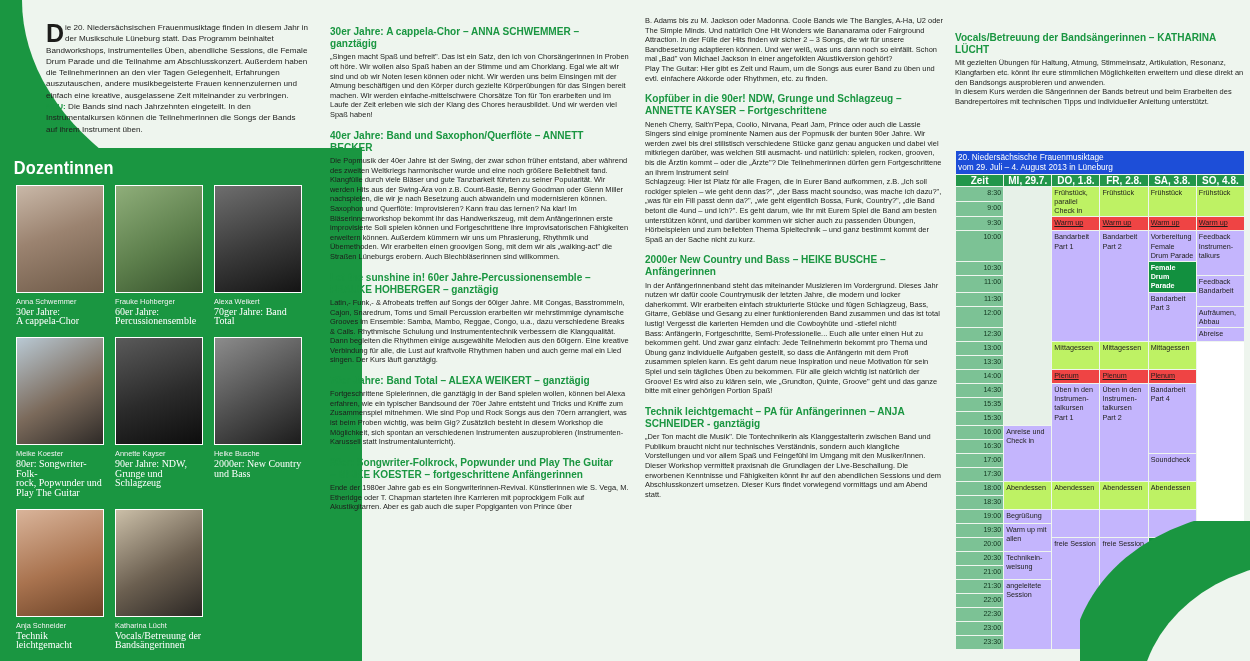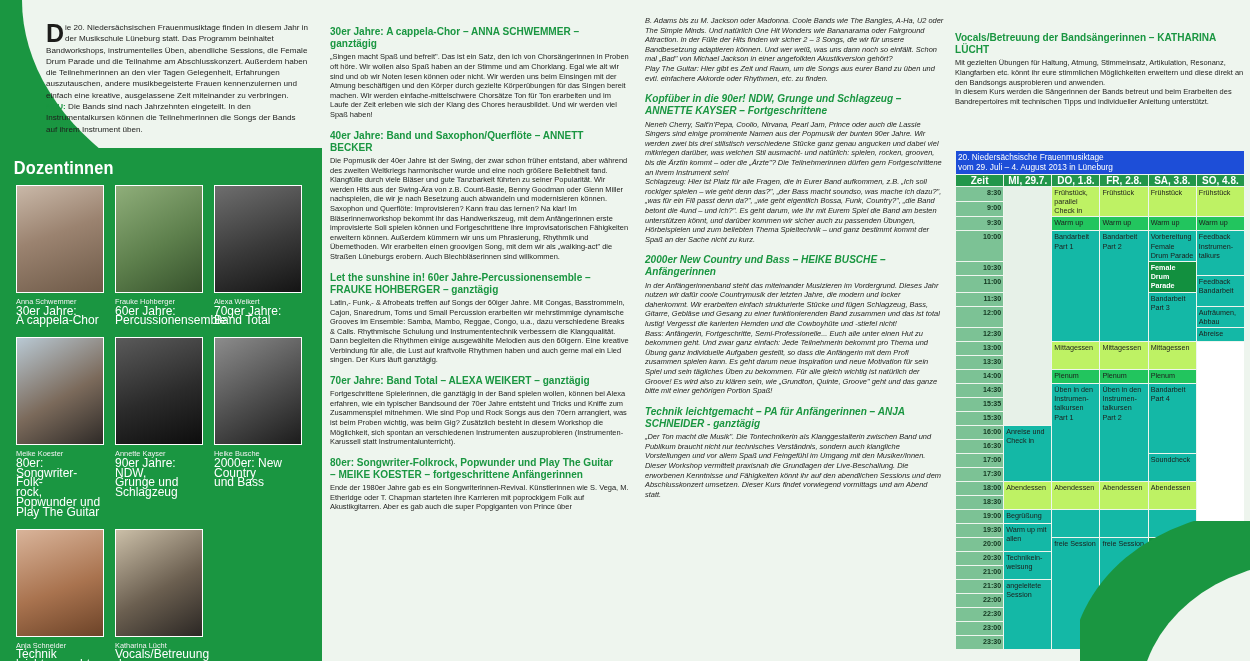--- a/index.html
+++ b/index.html
@@ -34,57 +34,57 @@
   .corner-br::after{
     content:""; position:absolute; right:-60px; bottom:-40px;
     width:170px; height:140px; background:#eef5ee;
     border-radius:100% 0 0 0;
   }
 
   
   .col { position:absolute; top:0; height:661px; }
   #col1 { left:0;    width:322px; }
   #col2 { left:330px; width:305px; }
-  #col3 { left:645px; width:305px;font-style:italic; }
+  #col3 { left:645px; width:305px; }
   #col4 { left:955px; width:295px; }
 
   
   .intro {
     position:absolute; left:46px; top:22px; width:262px;
     font-size:8.1px; line-height:11.3px; color:#1d1d1b;
   }
   .intro .dropcap {
     float:left; font-size:25px; line-height:21px; font-weight:bold;
     color:#1d1d1b; padding-right:1px; margin-top:1px;
   }
   .intro .neu { color:#1a9641; font-weight:bold; }
 
   
   .doz-panel {
-    position:absolute; left:0; top:148px; width:322px; height:513px;
+    position:absolute; left:0; top:148px; width:362px; height:513px;
     background:#1a9641;
   }
   .doz-title {
     color:#fff; font-size:19px; font-weight:bold; letter-spacing:.2px;
     padding:9px 0 6px 16px; font-stretch:condensed;
     transform:scaleX(.86); transform-origin:left center;
   }
   .doz-grid {
     display:grid; grid-template-columns:repeat(3, 88px);
     column-gap:11px; row-gap:6px;
     padding:0 0 0 16px;
     gap:11px;
   }
   .doz-card { width:88px; }
   .photo {
     width:88px; height:108px; border:1.4px solid #fff;
     background-size:cover; background-position:center top;
   }
   .doz-name { color:#f2f2f2; font-size:7.4px; margin-top:4px; line-height:9.6px; }
-  .doz-role { color:#ffffff; font-size:12px; line-height:9.8px; }
+  .doz-role { color:#ffffff; font-size:10px; line-height:9.8px;font-family:Liberation Serif, serif; }
 
   
   .article { font-size:7.45px; line-height:9.6px; color:#1d1d1b; text-align:left; }
   .article p { margin:0 0 0 0; }
   h2.head {
     color:#1a9641; font-size:10.6px; line-height:12.2px; font-weight:bold;
     margin:9px 0 3px 0; transform:scaleX(.95); transform-origin:left center;
   }
   .block { margin-bottom:5px; }
   .table-wrap { position:absolute; left:0; top:150px; width:290px; }
@@ -96,28 +96,28 @@
   table.sched td, table.sched th { padding:1px 2px; vertical-align:top; }
   .tbl-title {
     background:#1d4ed8; color:#fff; font-weight:normal; text-align:left;
     font-size:8.3px; line-height:10.4px; padding:4px 5px;
   }
   .colhead {
     background:#22964a; color:#fff; font-weight:bold; font-size:10px;
     line-height:9px; padding:2px 3px;
   }
   td.time {
-    background:#7cc295; text-align:right; font-weight:bold;
+    background:#7cc295; text-align:right; font-weight:normal;
     font-size:7.1px; color:#12351f; padding-right:4px; width:33px;
     height:13px; line-height:11px;margin-left:37px;
   }
   td.blank { background:#e7f1e8; }
   td.empty-white { background:#ffffff; }
-  td.lite  { background:#22c55e; }
-  td.mid   { background:#14b8a6; }
+  td.lite  { background:#ef4444;text-decoration:underline; }
+  td.mid   { background:#c4b5fd; }
   td.dark  { background:#12903f; color:#fff; font-weight:bold; }
   td.white { background:#bef264; }
   td.cell  { line-height:9.2px; }
 </style>
 </head>
 <body>
 
 <div id="page">
 
   <div class="corner-tl"></div>

